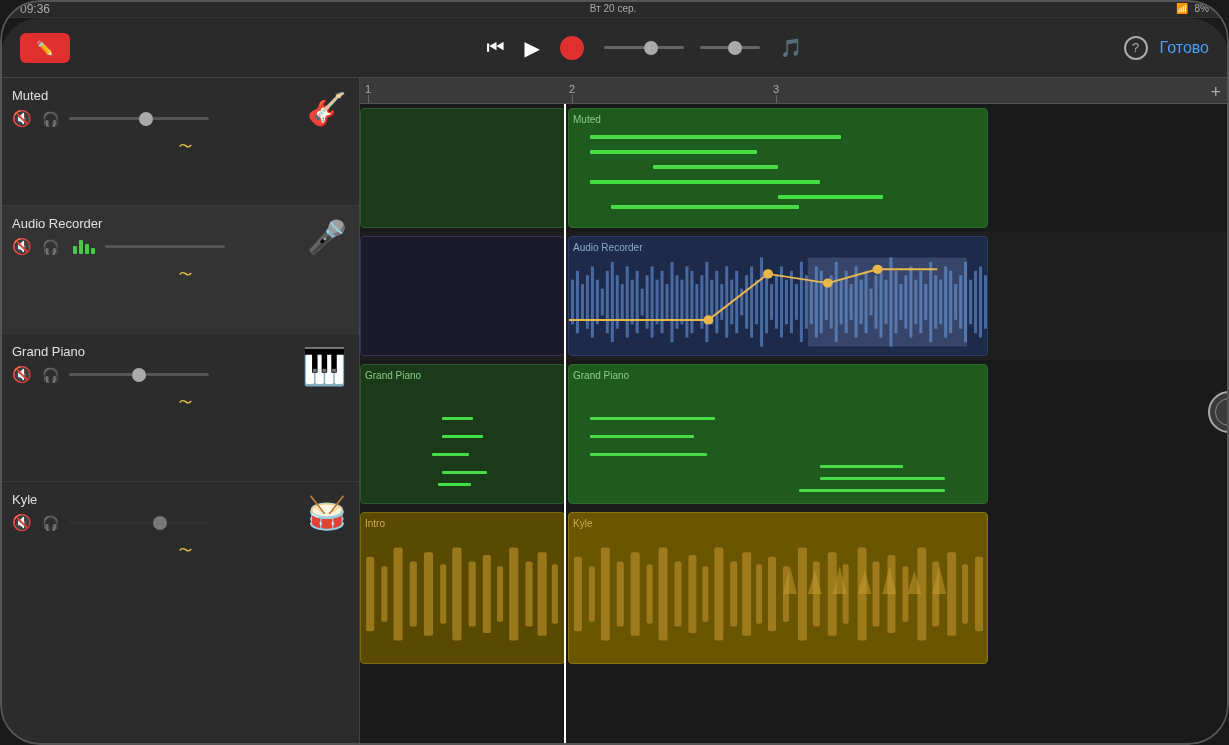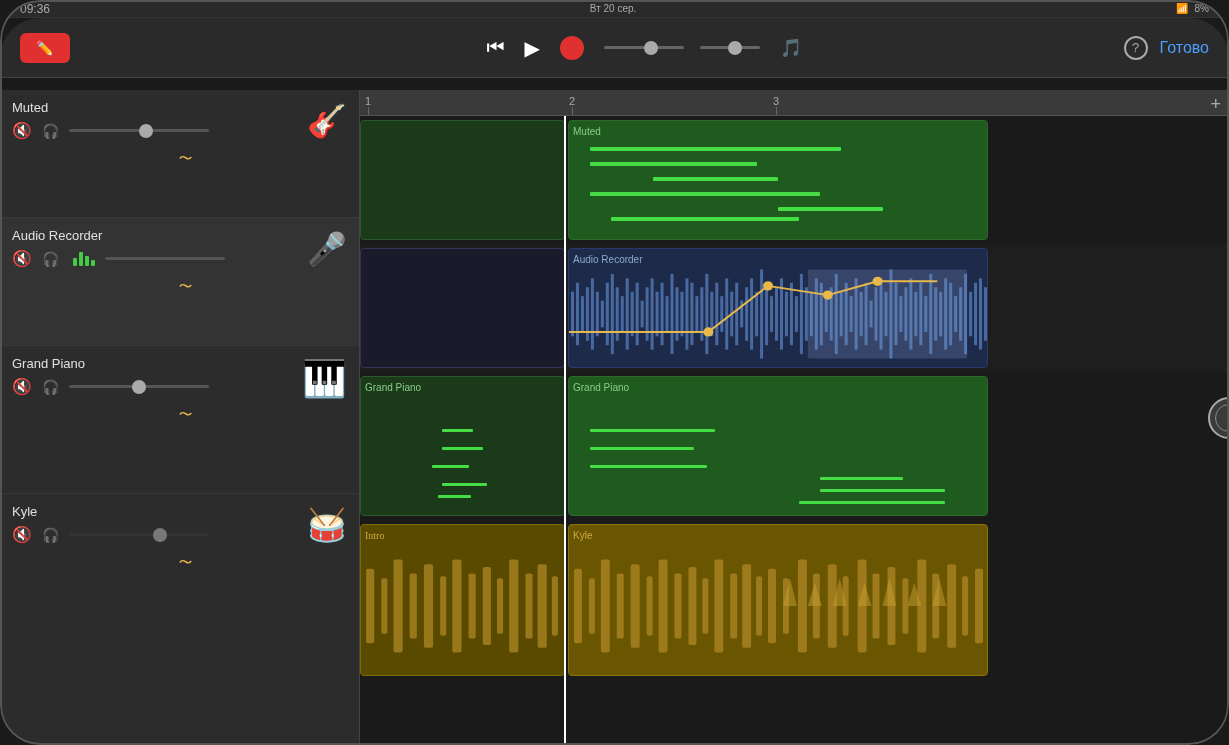--- a/index.html
+++ b/index.html
@@ -136,21 +136,20 @@
       display: flex;
       align-items: center;
       gap: 6px;
     }
 
     
     .main-content {
       display: flex;
       flex: 1;
       overflow: hidden;
-      margin-top: 12px;
     }
 
     
     .sidebar {
       width: 360px;
       background: #2c2c2c;
       display: flex;
       flex-direction: column;
       border-right: 1px solid #444;
       position: relative;
@@ -819,21 +818,21 @@
             <div class="midi-note" style="top:60%;left:5%;width:28%;height:3px;background:#44dd44;"></div>
             <div class="midi-note" style="top:70%;left:60%;width:20%;height:3px;background:#44dd44;"></div>
             <div class="midi-note" style="top:80%;left:60%;width:30%;height:3px;background:#44dd44;"></div>
             <div class="midi-note" style="top:90%;left:55%;width:35%;height:3px;background:#44dd44;"></div>
           </div>
         </div>
       </div>
 
       <div class="kyle-lane">
         <div class="segment seg-kyle-1">
-          <span class="seg-label" style="color:#ccaa44;font-family:Liberation Serif, serif;">Intro</span>
+          <span class="seg-label" style="color:#ccaa44;">Intro</span>
           <div class="waveform-container">
             <svg width="100%" height="100%" viewBox="0 0 200 140" preserveAspectRatio="none">
               <g fill="rgba(180,140,40,0.7)">
                 <rect x="5" y="30" width="8" height="80" rx="2"></rect>
                 <rect x="20" y="40" width="6" height="60" rx="2"></rect>
                 <rect x="32" y="20" width="9" height="100" rx="2"></rect>
                 <rect x="48" y="35" width="7" height="70" rx="2"></rect>
                 <rect x="62" y="25" width="9" height="90" rx="2"></rect>
                 <rect x="78" y="38" width="6" height="64" rx="2"></rect>
                 <rect x="90" y="20" width="9" height="100" rx="2"></rect>

